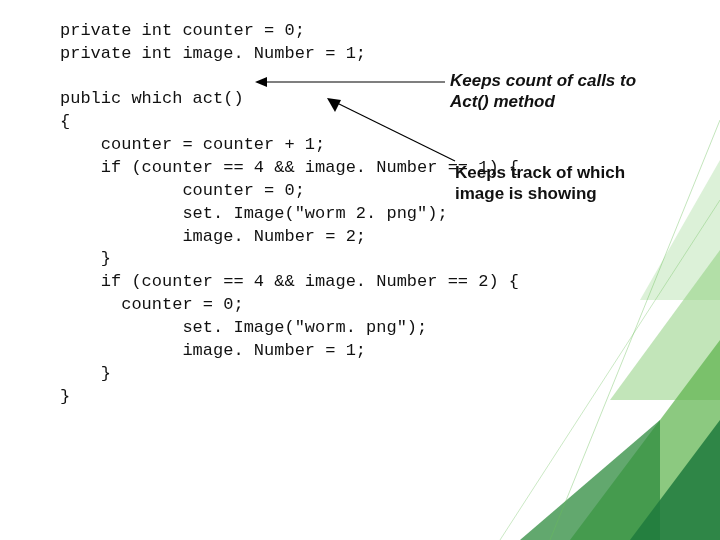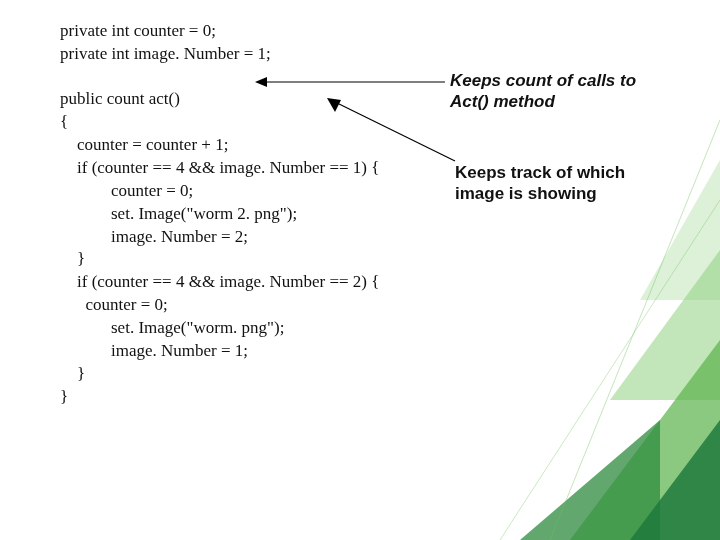--- a/index.html
+++ b/index.html
@@ -20,21 +20,21 @@
     padding: 20px 30px 20px 40px;
   }
   .title {
     color: #1f7a3d;
     font-size: 32px;
     font-weight: 600;
     margin: 0 0 12px 0;
     letter-spacing: 0.2px;
   }
   .code {
-    font-family: Liberation Serif, serif;
+    font-family: Liberation Mono, monospace;
     font-size: 17px;
     line-height: 1.35;
     color: #111;
     white-space: pre;
     margin-left: 20px;
   }
   .annot {
     position: absolute;
     font-size: 17px;
     line-height: 1.25;
@@ -76,21 +76,21 @@
     <polygon points="0,10 12,5 12,15" fill="#000"></polygon>
   </svg>
 
   <svg class="arrow" style="top:96px;left:325px;width:135px;height:70px">
     <line x1="130" y1="65" x2="10" y2="6" stroke="#000" stroke-width="1.2"></line>
     <polygon points="2,2 16,4 10,16" fill="#000"></polygon>
   </svg>
 
   <div style="height:22px"></div>
 
-  <div class="code">public count act()</div>
+  <div class="code">public which act()</div>
   <div class="code">{</div>
   <div class="code">    counter = counter + 1;
     if (counter == 4 &amp;&amp; image. Number == 1) {
             counter = 0;
             set. Image("worm 2. png");
             image. Number = 2;
     }
     if (counter == 4 &amp;&amp; image. Number == 2) {
       counter = 0;
             set. Image("worm. png");

